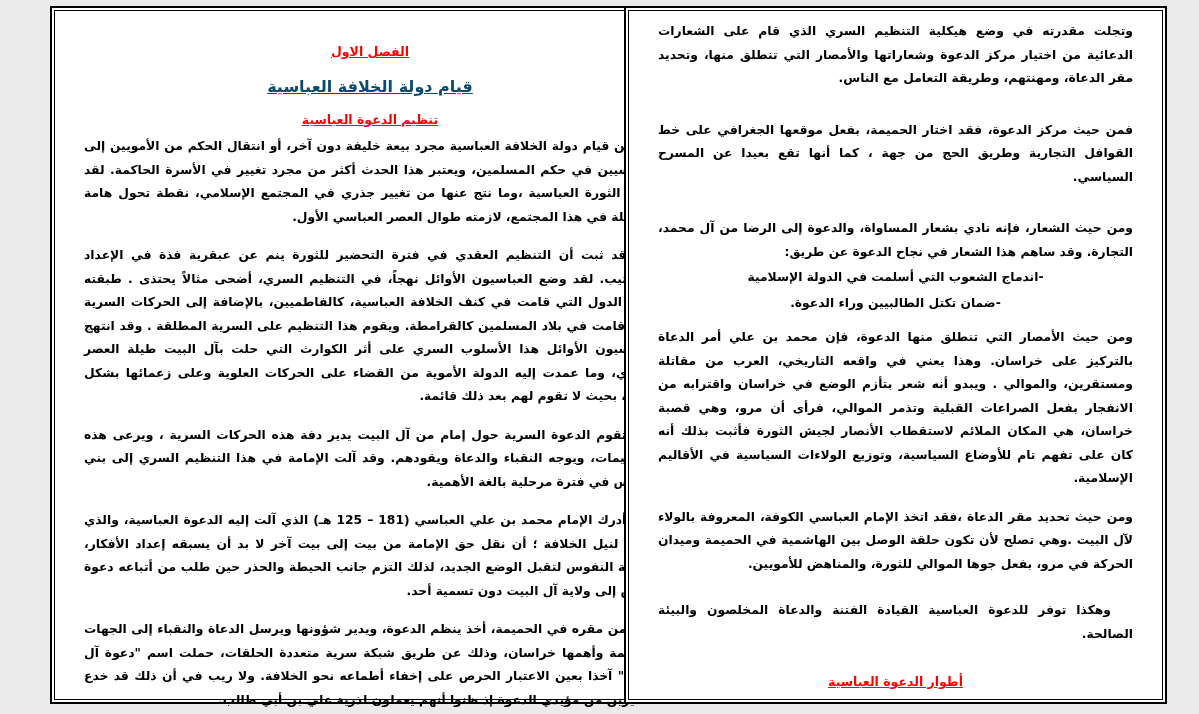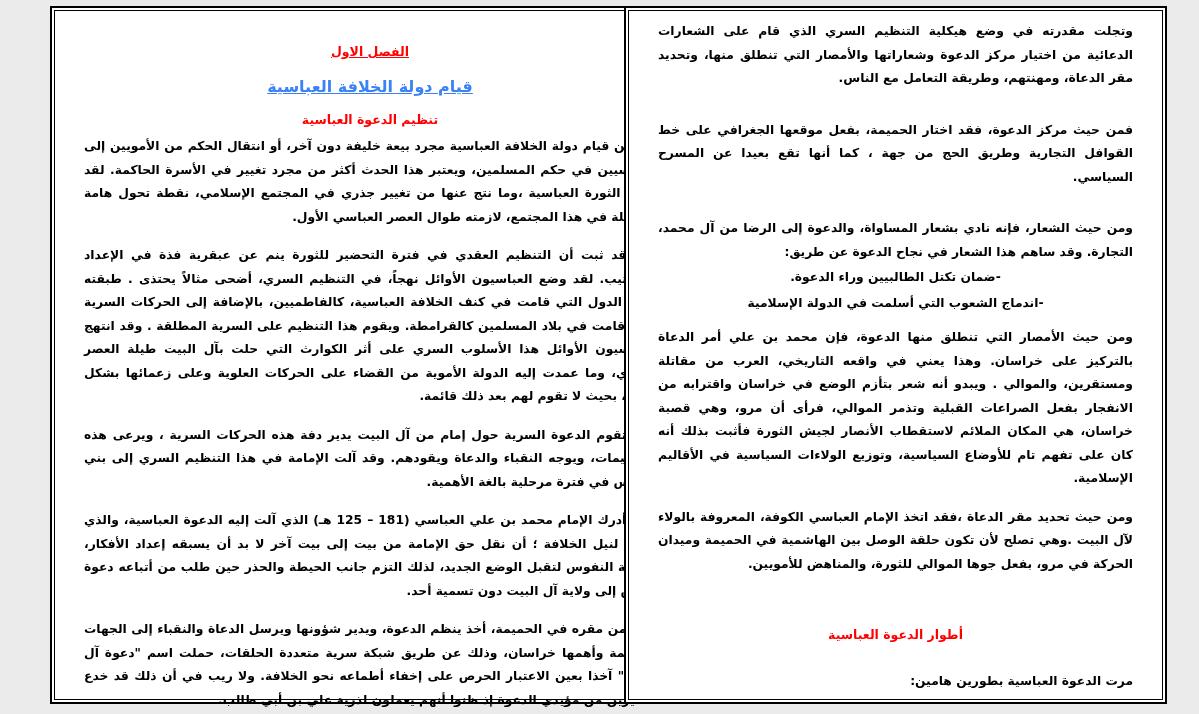--- a/index.html
+++ b/index.html
@@ -128,30 +128,31 @@
     color: #ff0000;
     text-decoration: underline;
     text-align: left;
     direction: rtl;
     letter-spacing: 0;
   }
   .h-title {
     margin: 18px 0 0 0;
     font-size: 16px;
     font-weight: bold;
-    color: #3b82f6;
+    color: #0c4a6e;
     text-decoration: underline;
     text-align: center;
     direction: rtl;
   }
   .h-sub-red {
     margin: 16px 0 8px 0;
     font-size: 12.5px;
     font-weight: bold;
     color: #ff0000;
+    text-decoration: underline;
     text-align: center;
     direction: rtl;
   }
   .h-sub-red.spaced-top { margin-top: 28px; }
 
   .spacer-sm { height: 8px; }
 </style>
 </head>
 <body>
 
@@ -186,30 +187,31 @@
   </div>
 
   <div class="page" id="page-right">
     <div class="page-inner"></div>
     <div class="page-body">
 
       <p class="para">وتجلت مقدرته في وضع هيكلية التنظيم السري الذي قام على الشعارات الدعائية من اختيار مركز الدعوة وشعاراتها والأمصار التي تنطلق منها، وتحديد مقر الدعاة، ومهنتهم، وطريقة التعامل مع الناس.</p>
       <p class="para tight">فمن حيث مركز الدعوة، فقد اختار الحميمة، بفعل موقعها الجغرافي على خط القوافل التجارية وطريق الحج من جهة ، كما أنها تقع بعيدا عن المسرح السياسي.</p>
       <p class="para tight">ومن حيث الشعار، فإنه نادي بشعار المساواة، والدعوة إلى الرضا من آل محمد، التجارة. وقد ساهم هذا الشعار في نجاح الدعوة عن طريق:</p>
 
+      <div class="bullet-line">-اندماج الشعوب التي أسلمت في الدولة الإسلامية</div>
       <div class="bullet-line">-ضمان تكتل الطالبيين وراء الدعوة.</div>
-      <div class="bullet-line">-اندماج الشعوب التي أسلمت في الدولة الإسلامية</div>
 
       <div class="spacer-sm"></div>
 
       <p class="para">ومن حيث الأمصار التي تنطلق منها الدعوة، فإن محمد بن علي أمر الدعاة بالتركيز على خراسان. وهذا يعني في واقعه التاريخي، العرب من مقاتلة ومستقرين، والموالي . ويبدو أنه شعر بتأزم الوضع في خراسان واقترابه من الانفجار بفعل الصراعات القبلية وتذمر الموالي، فرأى أن مرو، وهي قصبة خراسان، هي المكان الملائم لاستقطاب الأنصار لجيش الثورة فأثبت بذلك أنه كان على تفهم تام للأوضاع السياسية، وتوزيع الولاءات السياسية في الأقاليم الإسلامية.</p>
       <div class="spacer-sm"></div>
       <p class="para">ومن حيث تحديد مقر الدعاة ،فقد اتخذ الإمام العباسي الكوفة، المعروفة بالولاء لآل البيت .وهي تصلح لأن تكون حلقة الوصل بين الهاشمية في الحميمة وميدان الحركة في مرو، بفعل جوها الموالي للثورة، والمناهض للأمويين.</p>
       <div class="spacer-sm"></div>
       <div class="spacer-sm"></div>
+      <p class="para indent">وهكذا توفر للدعوة العباسية القيادة الفتنة والدعاة المخلصون والبيئة الصالحة.</p>
 
       <div class="h-sub-red spaced-top">أطوار الدعوة العباسية</div>
 
       <p class="para tight">مرت الدعوة العباسية بطورين هامين:</p>
 
     </div>
   </div>
 
 </div>
 

